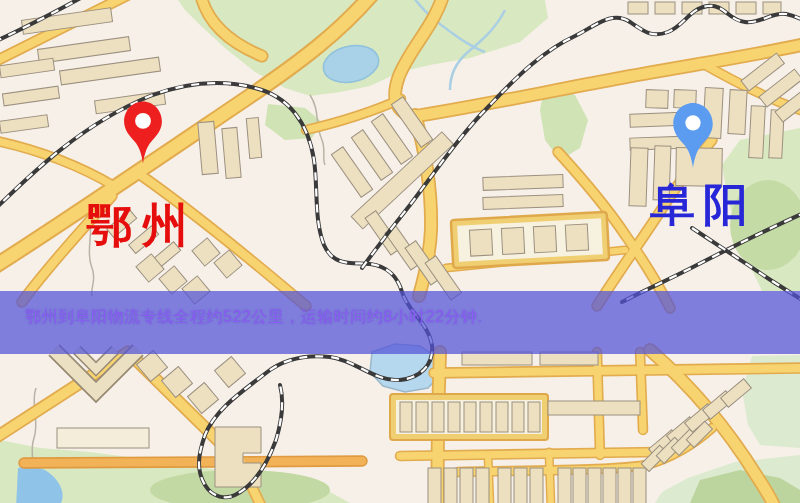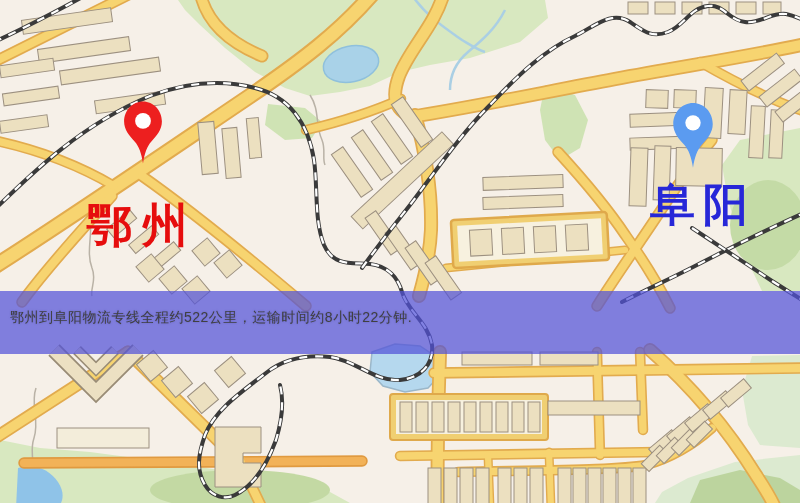--- a/index.html
+++ b/index.html
@@ -25,21 +25,21 @@
   .bld{fill:#ece0c0;stroke:#9c9080;stroke-width:1;}
   .bl2{fill:#f3edda;stroke:#9c9080;stroke-width:1;}
 
   .pin{position:absolute;}
   .plabel{position:absolute;line-height:1;font-weight:600;white-space:nowrap;}
   #origin-label{left:86px;top:175px;font-size:46px;letter-spacing:10px;color:#e60d0d;margin-top:27px;}
   #dest-label{left:644px;top:182px;font-size:45px;letter-spacing:8px;color:#2727d8;margin-left:6px;}
 
   #banner{position:absolute;left:0;top:291px;width:100%;height:63px;
           background:rgba(82,82,216,0.72);display:flex;align-items:center;z-index:5;}
-  #banner span{color:#404040;font-size:14px;letter-spacing:0.5px;padding-left:10px;
+  #banner span{color:#8b5cf6;font-size:16px;letter-spacing:0.5px;padding-left:25px;
                position:relative;top:-5px;text-shadow:0 0 2px rgba(60,60,160,0.5);}
 </style>
 </head>
 <body>
 
 <div id="stage">
 
 <svg id="mapsvg" width="800" height="503" viewBox="0 0 800 503">
 
   <g>

